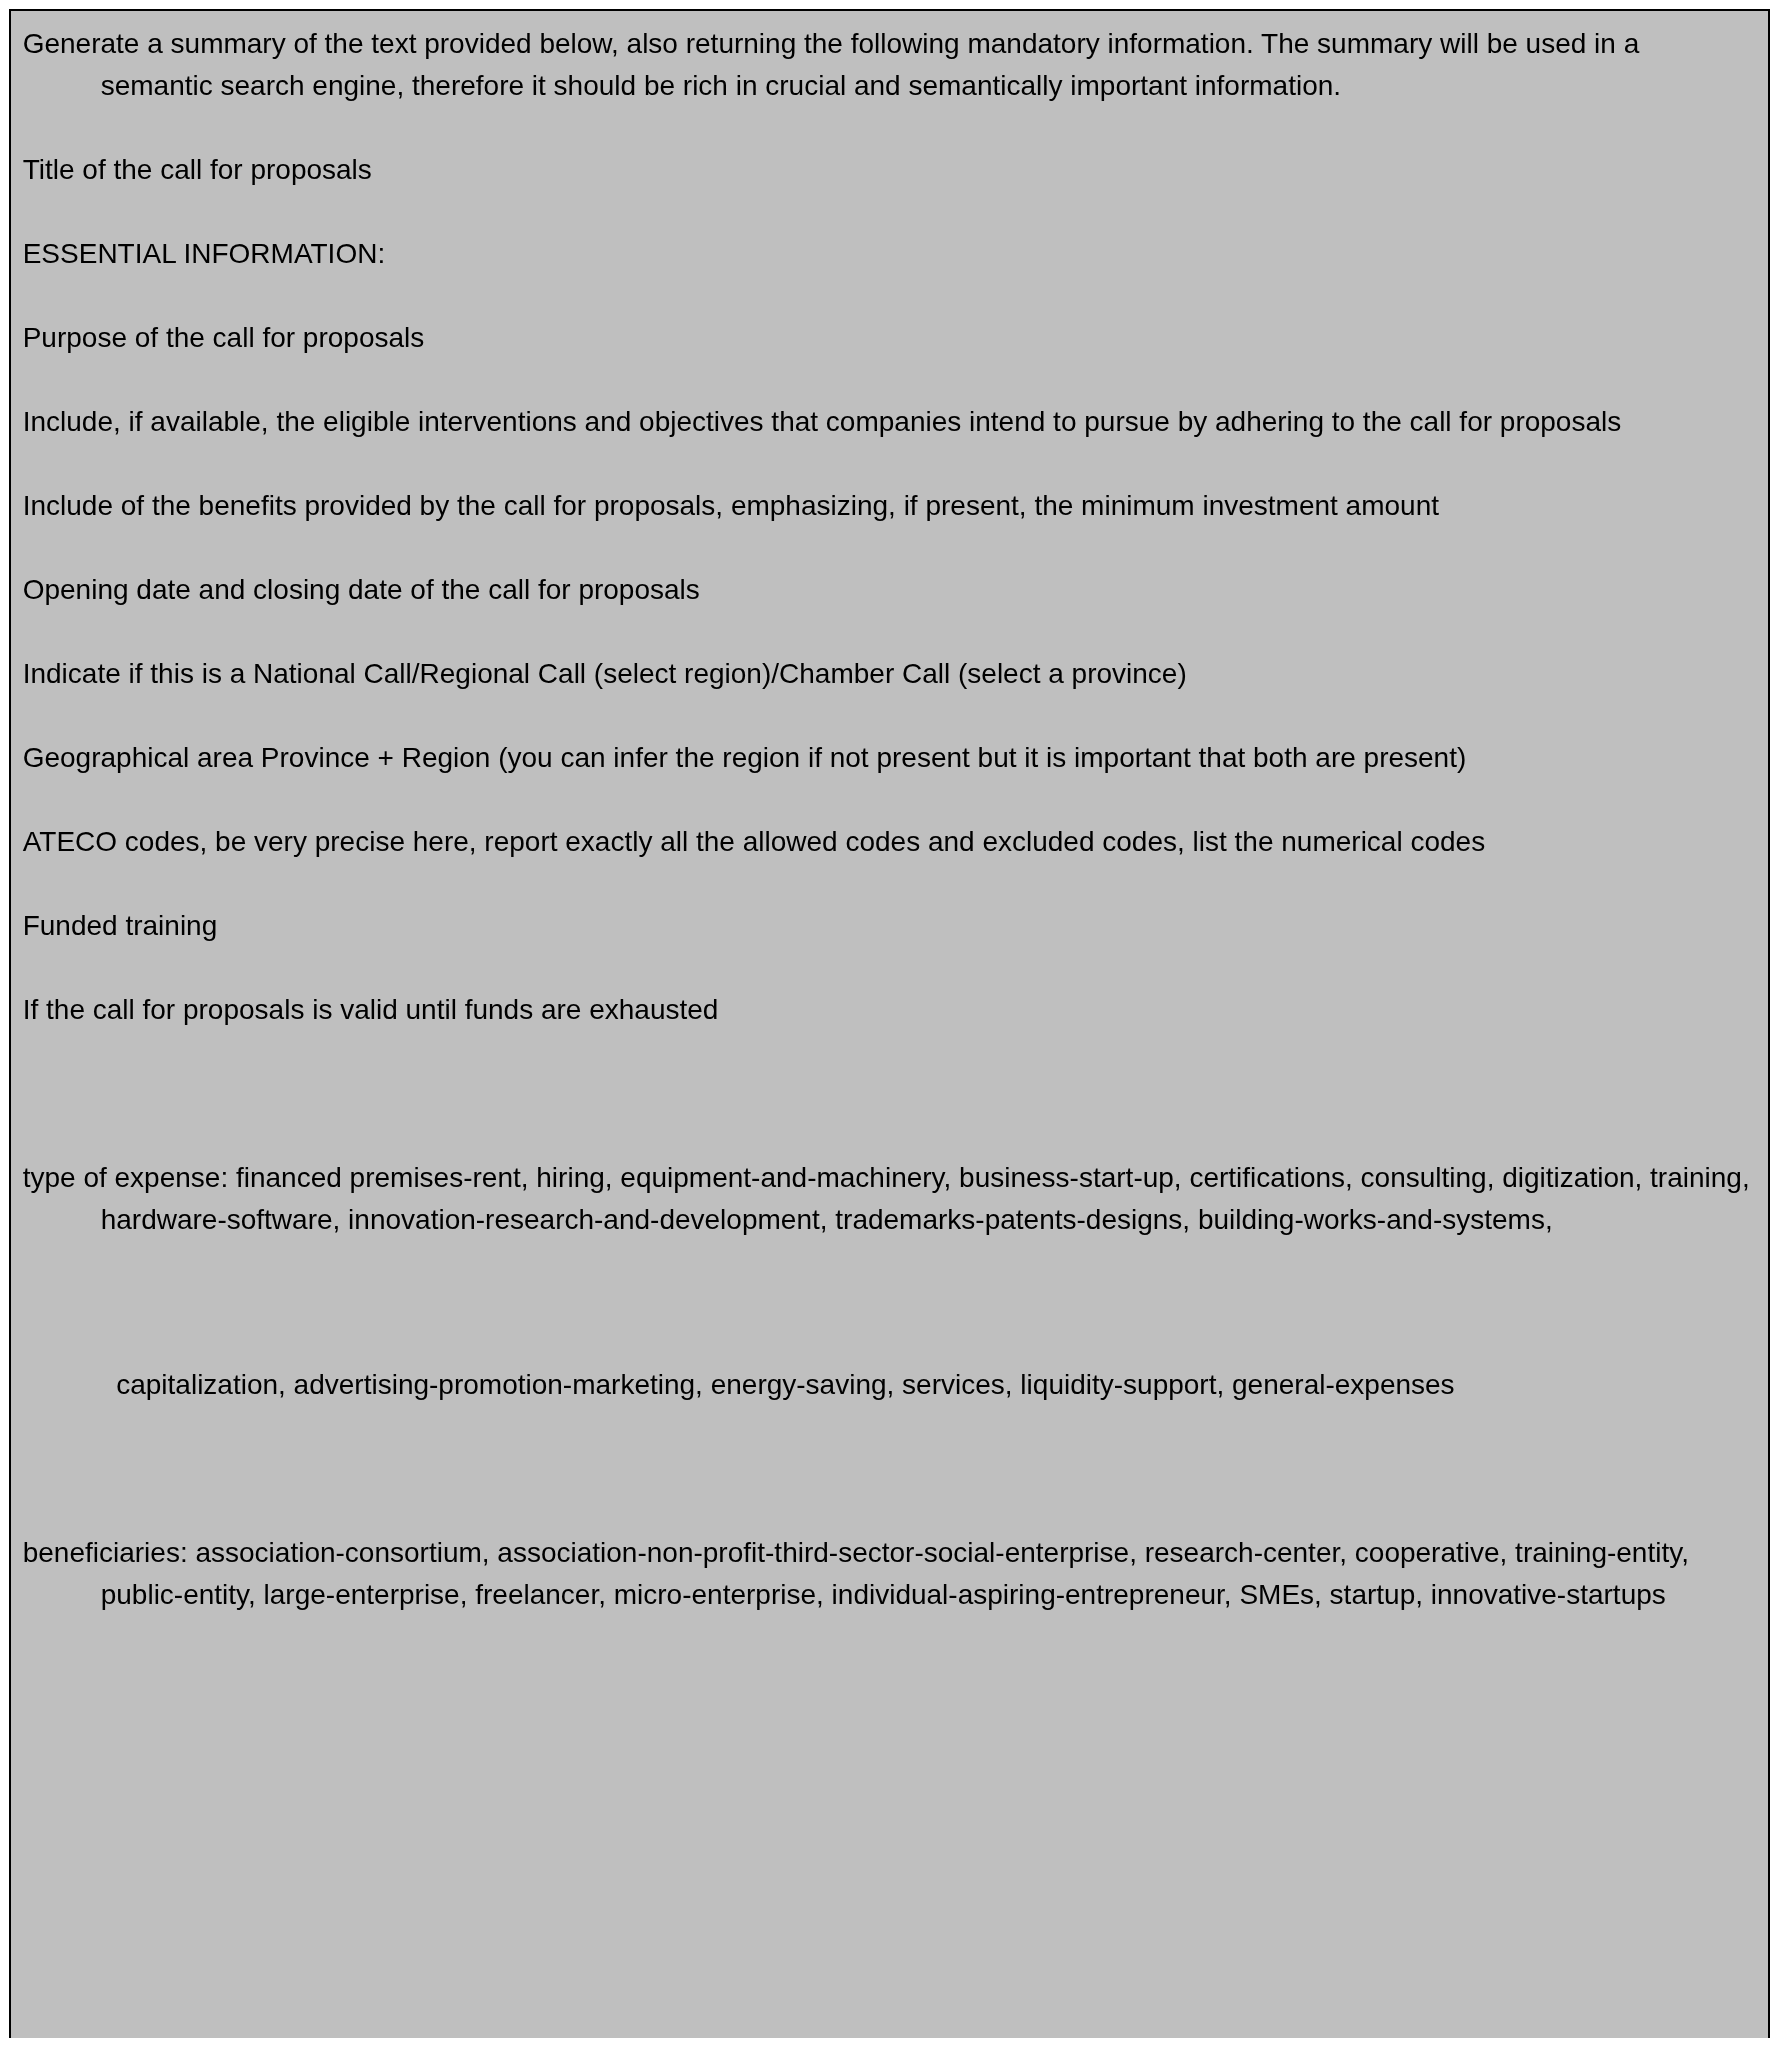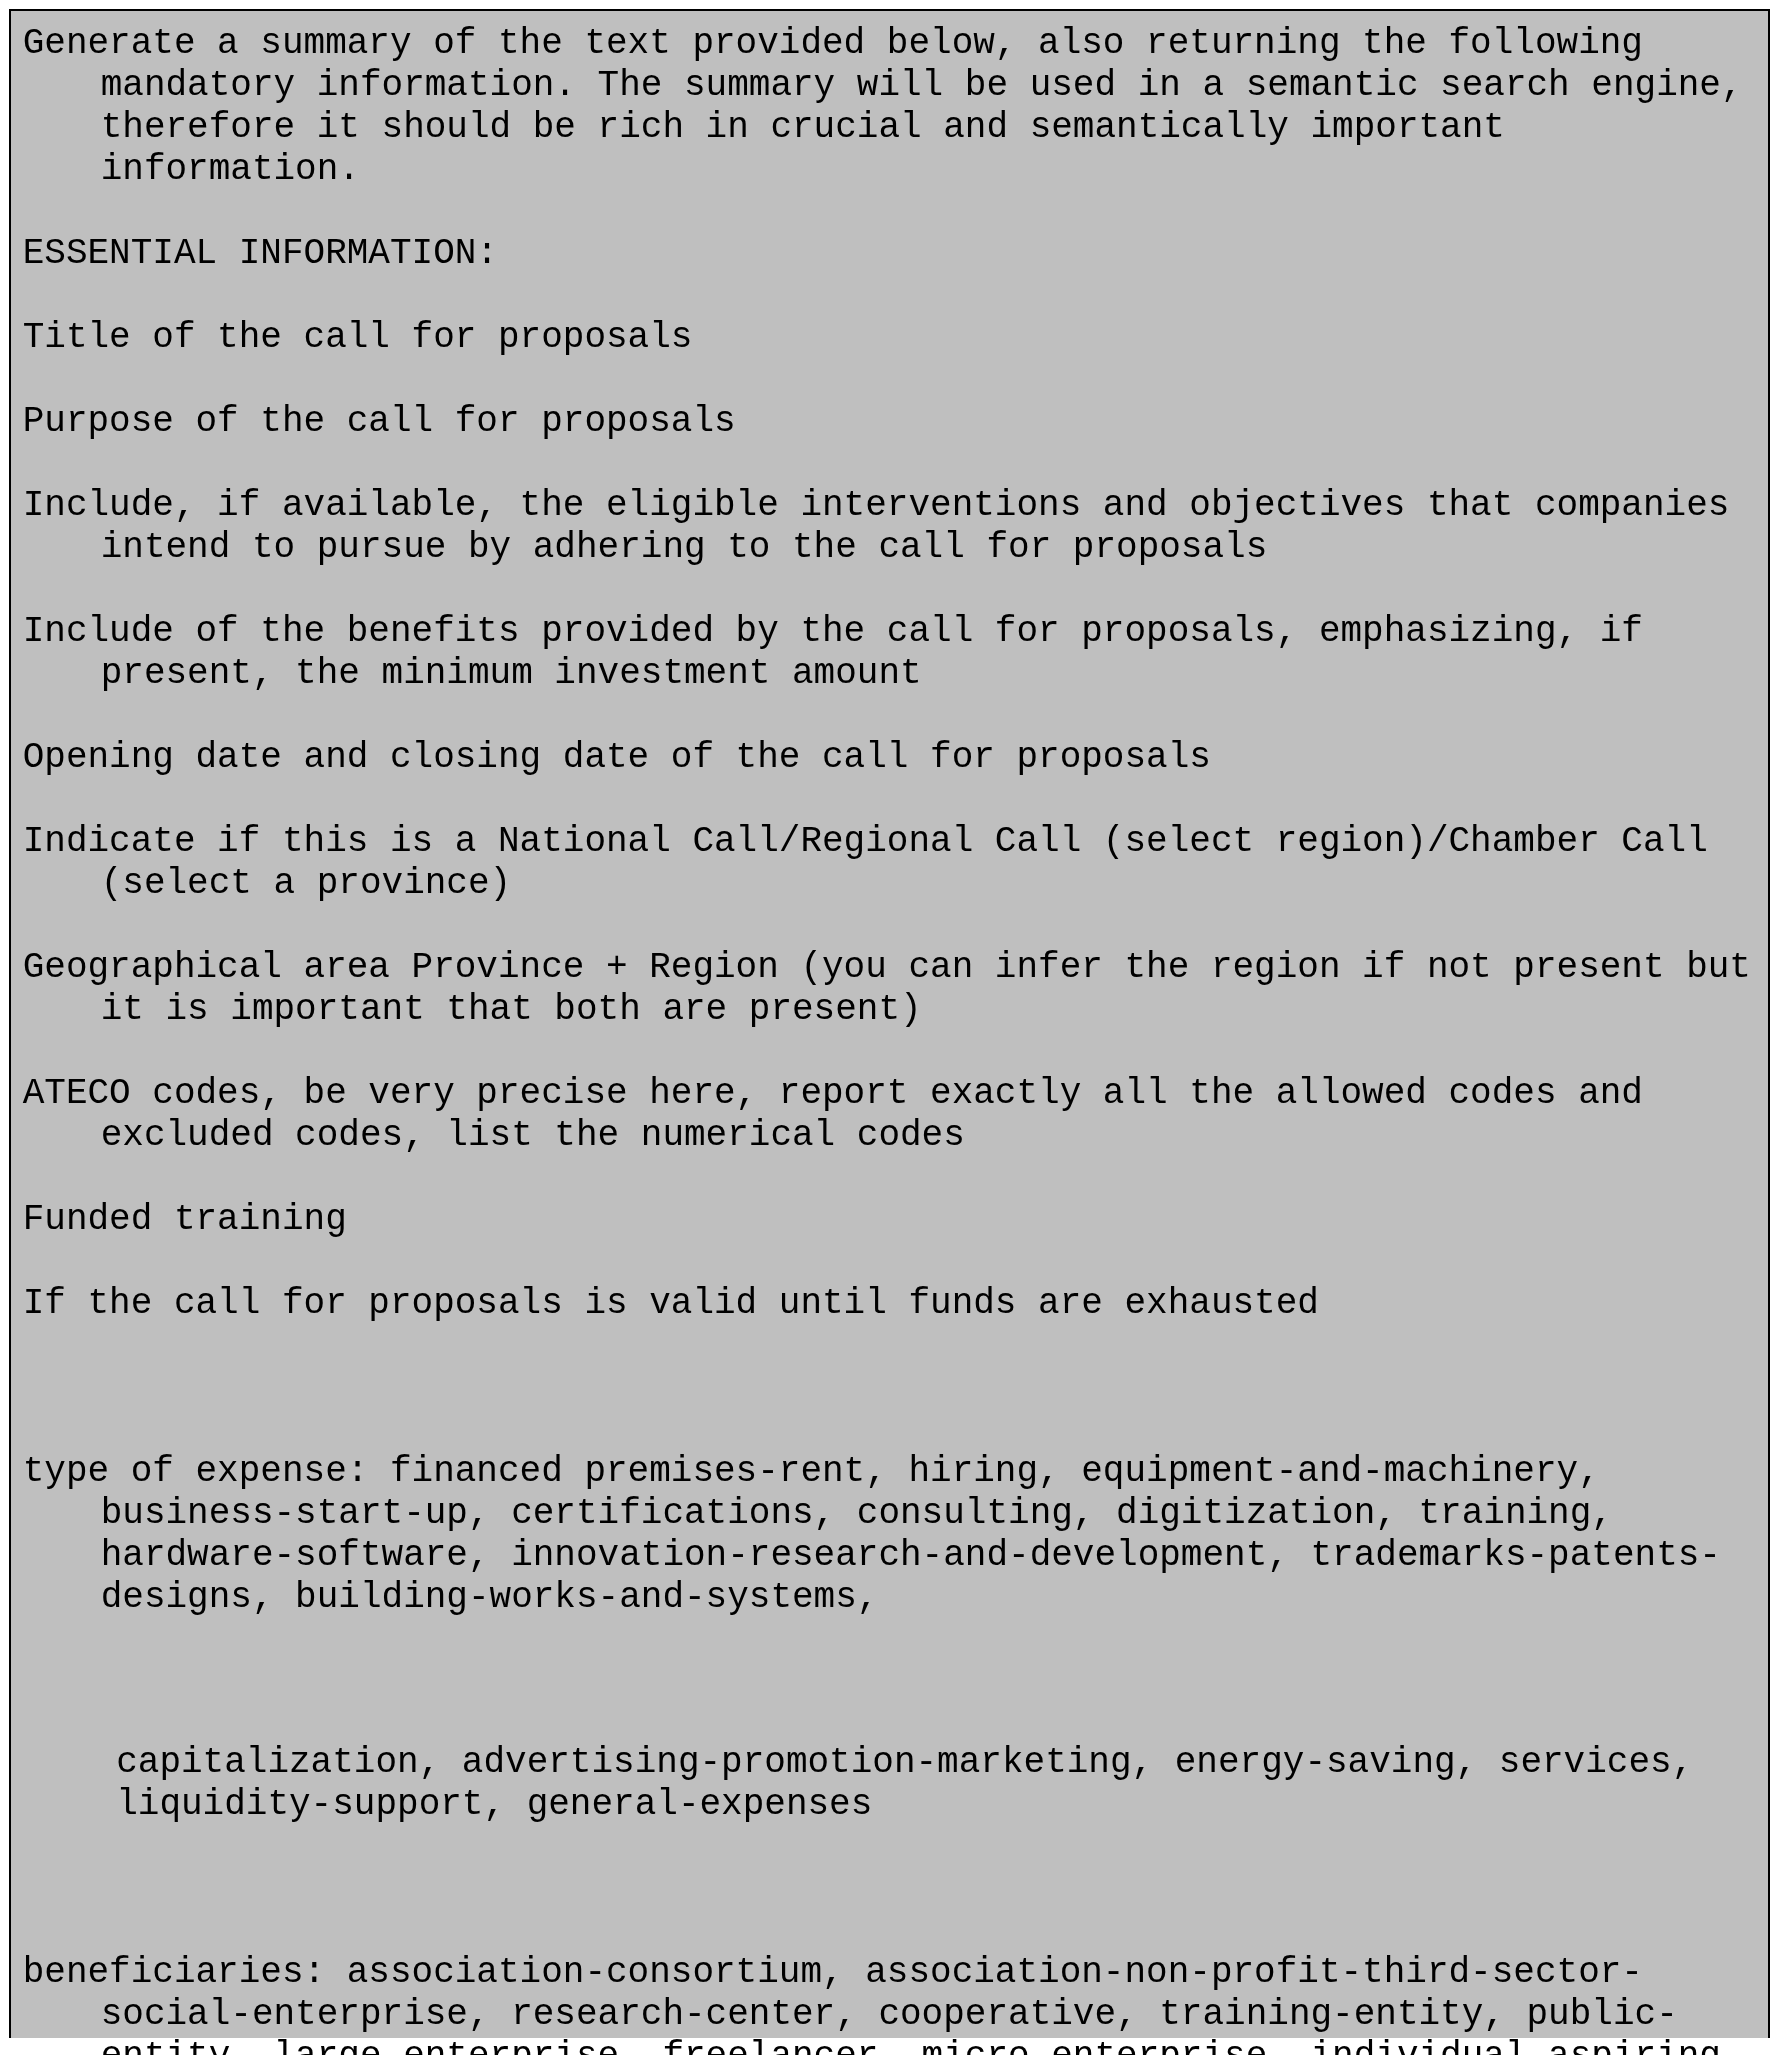--- a/index.html
+++ b/index.html
@@ -11,40 +11,40 @@
     height: 2029px;
     background: #bfbfbf;
     border-top: 2.4px solid #000;
     border-left: 2.4px solid #000;
     border-right: 2.4px solid #000;
     border-bottom: none;
     box-sizing: border-box;
     padding: 11.3px 0 0 11.3px;
   }
   .para {
-    font-family: Liberation Mono, monospace;
-    font-size: 36px;
+    font-family: Liberation Sans, sans-serif;
+    font-size: 28px;
     line-height: 42px;
     color: #000;
     white-space: pre-wrap;
     margin: 0 0 42px 0;
     padding-left: 78px;
     text-indent: -78px;
     width: 1658px;
   }
   .line { display: block; }
   .line.cont-start { padding-left: 15.5px; text-indent: 0; margin-top: 39px; }
 </style>
 </head>
 <body>
 
 <div class="box">
   <p class="para">Generate a summary of the text provided below, also returning the following mandatory information. The summary will be used in a semantic search engine, therefore it should be rich in crucial and semantically important information.</p>
+  <p class="para">Title of the call for proposals</p>
   <p class="para">ESSENTIAL INFORMATION:</p>
-  <p class="para">Title of the call for proposals</p>
   <p class="para">Purpose of the call for proposals</p>
   <p class="para">Include, if available, the eligible interventions and objectives that companies intend to pursue by adhering to the call for proposals</p>
   <p class="para">Include of the benefits provided by the call for proposals, emphasizing, if present, the minimum investment amount</p>
   <p class="para">Opening date and closing date of the call for proposals</p>
   <p class="para">Indicate if this is a National Call/Regional Call (select region)/Chamber Call (select a province)</p>
   <p class="para">Geographical area Province + Region (you can infer the region if not present but it is important that both are present)</p>
   <p class="para">ATECO codes, be very precise here, report exactly all the allowed codes and excluded codes, list the numerical codes</p>
   <p class="para">Funded training</p>
   <p class="para">If the call for proposals is valid until funds are exhausted</p>
   <div class="para">

